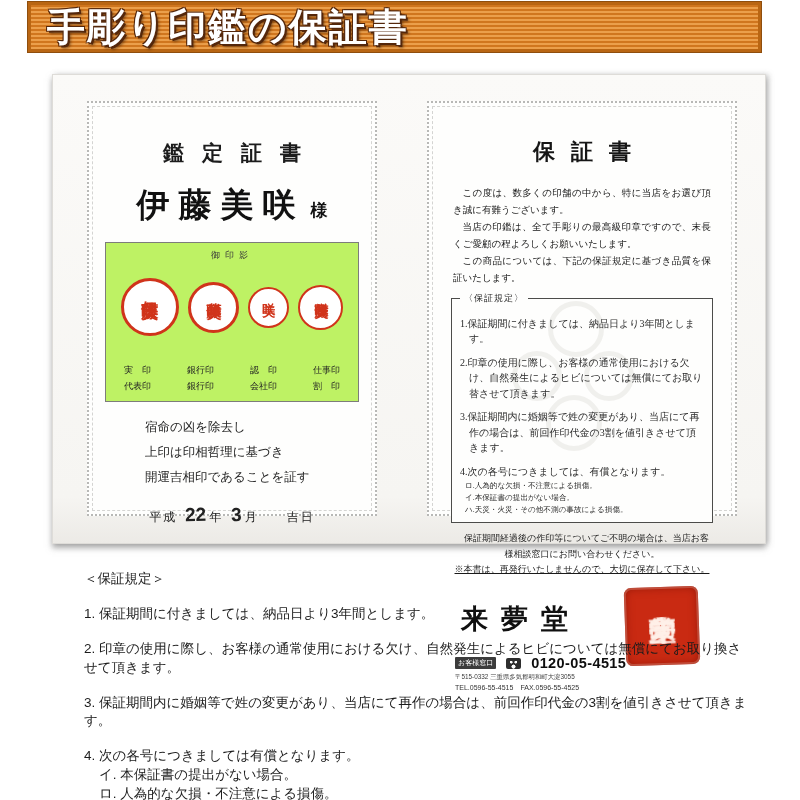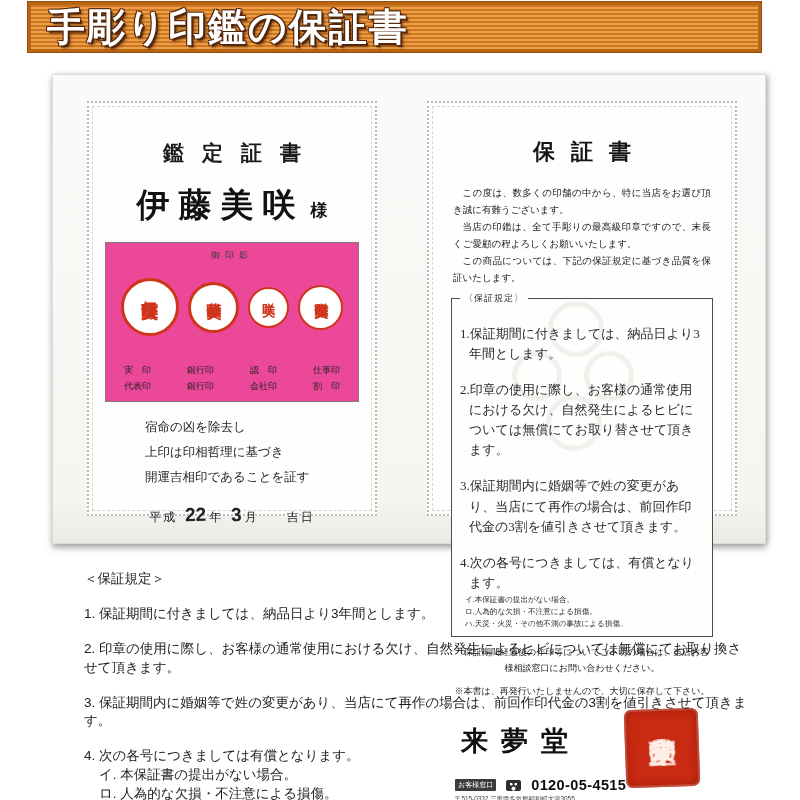--- a/index.html
+++ b/index.html
@@ -33,21 +33,21 @@
   }
   #cert-left{left:34px;width:290px;}
   #cert-right{left:374px;width:310px;}
 
   
   .cl-title{margin-top:36px;text-align:center;font-size:21px;font-weight:600;color:#1c1c1c;
     letter-spacing:18px;text-indent:18px;font-family:"Liberation Serif",serif;}
   .cl-name-row{margin-top:16px;text-align:center;font-family:"Liberation Serif",serif;color:#111;}
   .cl-name{font-size:33px;font-weight:700;letter-spacing:9px;}
   .cl-name-suffix{font-size:17px;font-weight:600;margin-left:2px;}
-  .seal-box{position:relative;margin:14px auto 0;width:252px;height:158px;border:1px solid #7d7d7b;background:#ec4899;}
+  .seal-box{position:relative;margin:14px auto 0;width:252px;height:158px;border:1px solid #7d7d7b;background:#bef264;}
   .seal-box-label{margin-top:6px;text-align:center;font-size:9px;letter-spacing:5px;color:#3a3a3a;font-family:"Liberation Serif",serif;}
   .seal-row{display:flex;justify-content:space-around;align-items:center;margin:12px 10px 0;height:66px;}
   .seal{border-radius:50%;border-style:solid;border-color:#d0341b;display:flex;align-items:center;justify-content:center;overflow:hidden;background:#fff;}
   .seal .seal-chars{display:block;writing-mode:vertical-rl;text-orientation:upright;color:#d0341b;
     font-weight:700;line-height:1;font-family:"Liberation Serif",serif;filter:blur(.2px);}
   .seal.s1{width:52px;height:52px;border-width:3px;}
   .seal.s1 .seal-chars{height:38px;font-size:17px;}
   .seal.s2{width:45px;height:45px;border-width:3px;}
   .seal.s2 .seal-chars{height:32px;font-size:15px;}
   .seal.s3{width:37px;height:37px;border-width:2px;}
@@ -63,33 +63,33 @@
 
   
   .cr-title{margin-top:34px;text-align:center;font-size:22px;font-weight:700;color:#161616;
     letter-spacing:16px;text-indent:16px;font-family:"Liberation Serif",serif;}
   .cr-intro{margin:18px 24px 0;color:#151515;}
   .cr-intro p{margin:0;font-size:9.5px;line-height:1.8;text-indent:1em;text-align:justify;font-family:"Liberation Serif",serif;}
   .reg-box{position:relative;margin:10px 22px 0;border:1px solid #4c4c4a;padding:9px 8px 7px;background:#fefefd;}
   .reg-legend{position:absolute;top:-7px;left:8px;background:#fefefd;padding:0 4px;font-size:9px;color:#222;
     letter-spacing:1px;font-family:"Liberation Serif",serif;}
   .reg-items{position:relative;z-index:1;}
-  .reg-items p{margin:16px 0 1px;font-size:13px;line-height:1.55;color:#2a2a2a;font-family:"Liberation Serif",serif;
+  .reg-items p{margin:8px 0 1px;font-size:10px;line-height:1.55;color:#2a2a2a;font-family:"Liberation Serif",serif;
     padding-left:9px;text-indent:-9px;}
   .reg-sub p{margin:0;font-size:7.6px;line-height:1.55;color:#2a2a2a;font-family:"Liberation Serif",serif;padding-left:14px;}
   .watermark{position:absolute;inset:0;z-index:0;opacity:.35;pointer-events:none;}
   .watermark i{position:absolute;border:5px solid #d9d7d2;border-radius:50%;display:block;}
   .wm1{width:46px;height:46px;left:96px;top:2px;}
   .wm2{width:40px;height:40px;left:60px;top:52px;}
   .wm3{width:40px;height:40px;left:132px;top:52px;}
   .wm4{width:46px;height:46px;left:94px;top:96px;}
   .cr-notes{margin:8px 24px 0;color:#1a1a1a;text-align:center;}
   .cr-notes p{margin:0;font-size:9px;line-height:1.7;font-family:"Liberation Serif",serif;}
   .cr-notes p.indent{text-indent:1em;}
-  .cr-notes p + p{margin-top:8px;}
+  .cr-notes p + p{margin-top:0;text-decoration:underline;}
   .store-row{position:relative;margin:10px 24px 0;height:92px;}
   .store-name{position:absolute;left:8px;top:14px;font-size:27px;font-weight:600;color:#101010;
     letter-spacing:13px;font-family:"Liberation Serif",serif;white-space:nowrap;}
   .store-seal{position:absolute;right:12px;top:0;width:74px;height:78px;background:#c92a12;border-radius:7px;
     transform:rotate(-2deg);display:flex;align-items:center;justify-content:center;
     box-shadow:inset 0 0 0 2px rgba(255,235,225,.22),inset 0 0 10px rgba(110,12,0,.65);}
   .store-seal .seal-chars{writing-mode:vertical-rl;text-orientation:upright;height:62px;font-size:27px;line-height:1.05;
     color:rgba(255,240,232,.92);font-weight:700;font-family:"Liberation Serif",serif;filter:blur(.3px);}
   .contact{position:absolute;left:2px;top:52px;width:180px;}
   .contact-line1{display:flex;align-items:center;gap:10px;margin-top:16px;}
@@ -190,22 +190,22 @@
             <i class="wm2"></i>
             <i class="wm3"></i>
             <i class="wm4"></i>
           </span>
         <div class="reg-items">
           <p>1.保証期間に付きましては、納品日より3年間とします。</p>
           <p>2.印章の使用に際し、お客様の通常使用における欠け、自然発生によるヒビについては無償にてお取り替させて頂きます。</p>
           <p>3.保証期間内に婚姻等で姓の変更があり、当店にて再作の場合は、前回作印代金の3割を値引きさせて頂きます。</p>
           <p>4.次の各号につきましては、有償となります。</p>
           <div class="reg-sub">
+            <p>ロ.人為的な欠損・不注意による損傷。</p>
             <p>イ.本保証書の提出がない場合。</p>
-            <p>ロ.人為的な欠損・不注意による損傷。</p>
             <p>ハ.天災・火災・その他不測の事故による損傷。</p>
           </div>
         </div>
       </div>
       <div class="cr-notes">
         <p class="indent">保証期間経過後の作印等についてご不明の場合は、当店お客様相談窓口にお問い合わせください。</p>
         <p>※本書は、再発行いたしませんので、大切に保存して下さい。</p>
       </div>
       <div class="store-row">
         <span class="store-name">来夢堂</span>

